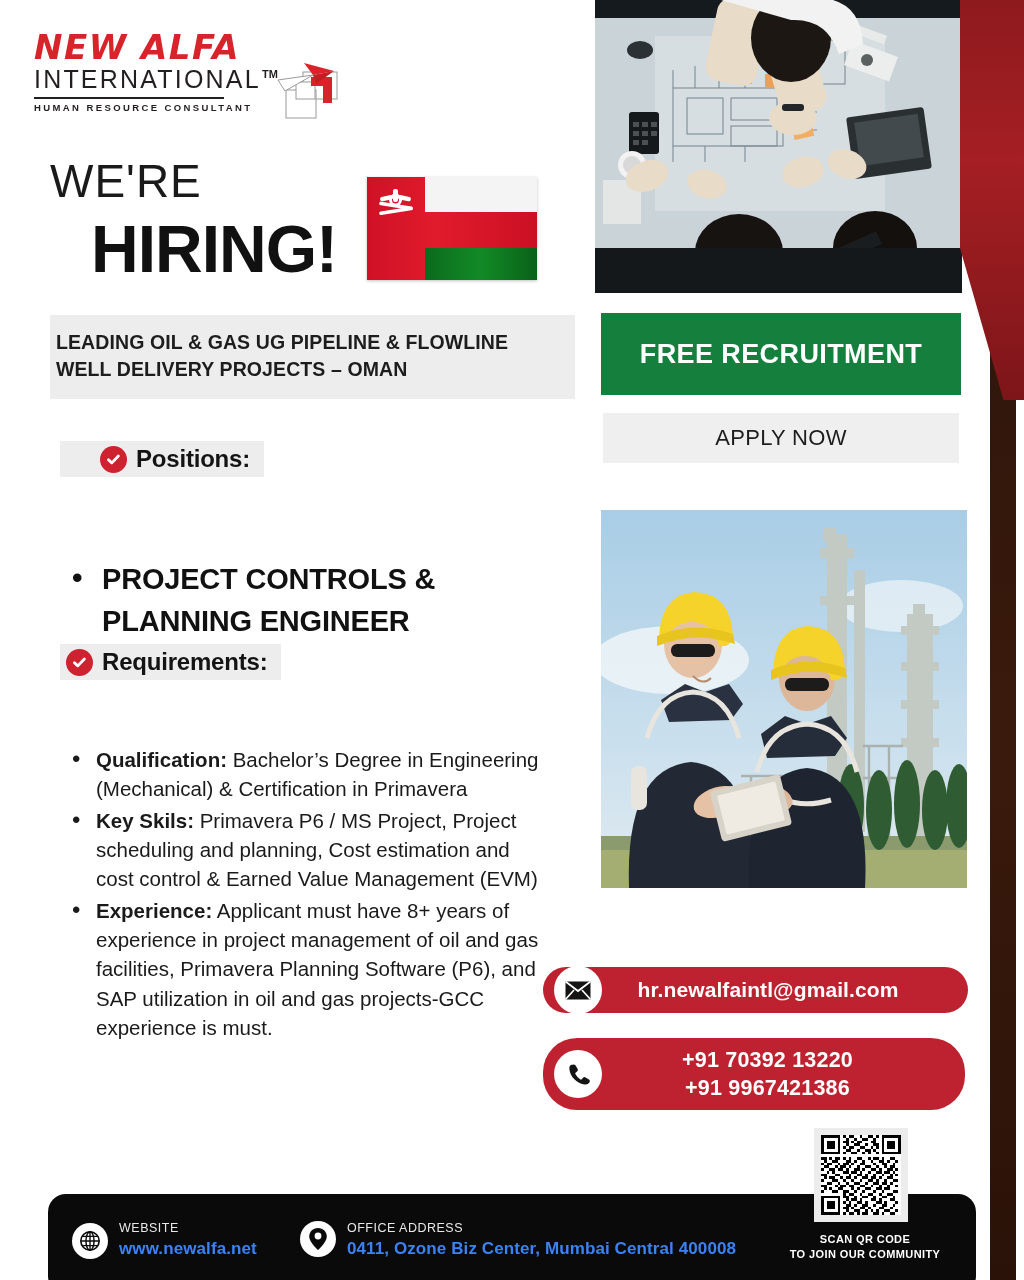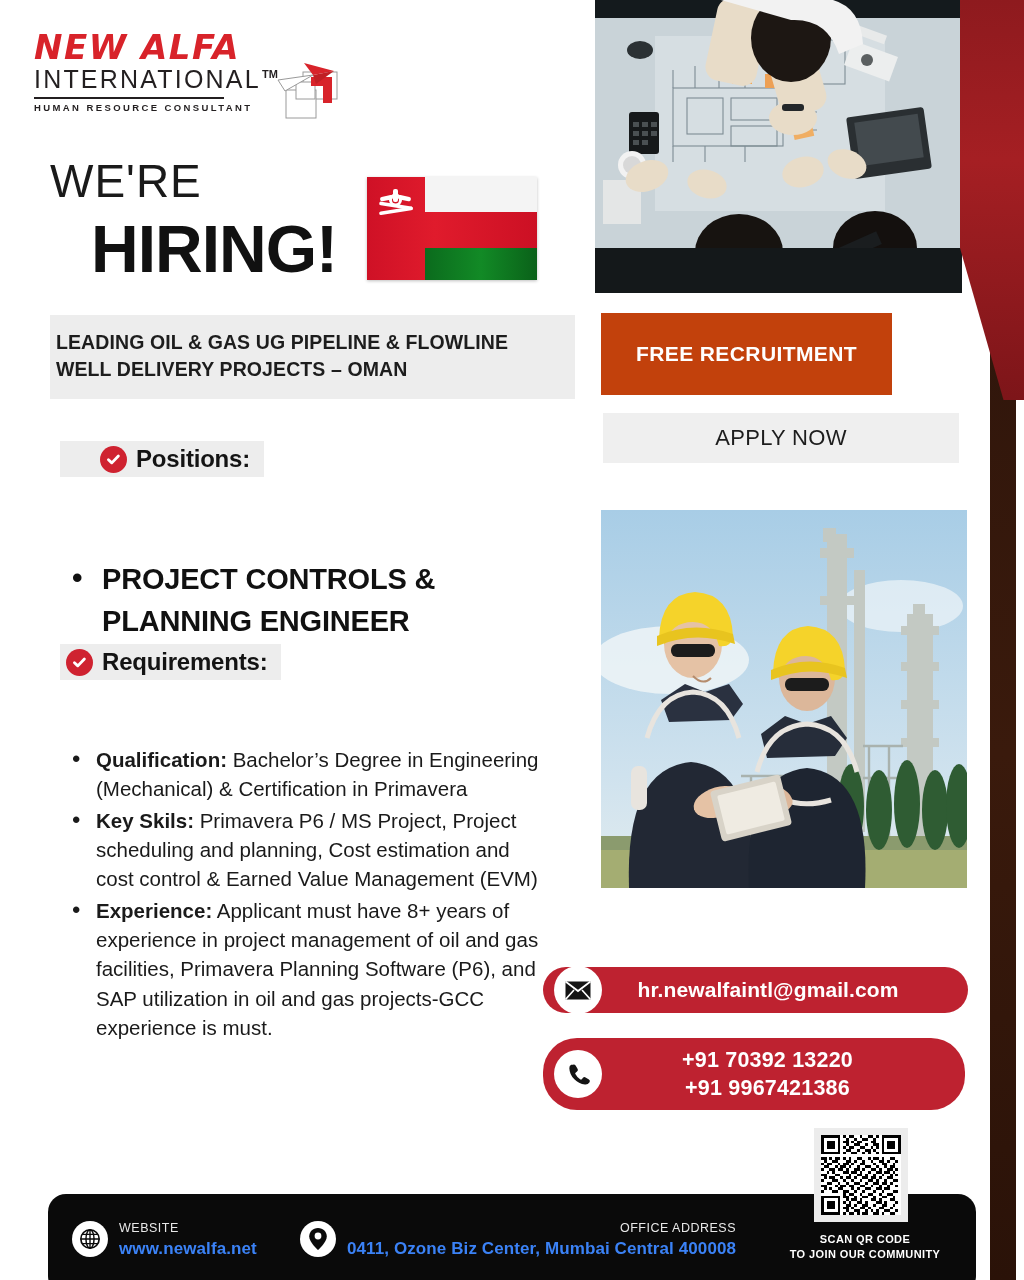--- a/index.html
+++ b/index.html
@@ -107,22 +107,22 @@
   .photo-top {
     position:absolute; left:595px; top:0; width:367px; height:293px;
     overflow:hidden; background:#7f8b92;
   }
   .photo-bottom {
     position:absolute; left:601px; top:510px; width:366px; height:378px;
     overflow:hidden; background:#9dc3dd;
   }
 
   .btn-free {
-    position:absolute; left:601px; top:313px; width:291px; height:82px;
-    background:#c2410c; color:#fff; font-size:21px; font-weight:bold;
+    position:absolute; left:601px; top:313px; width:360px; height:82px;
+    background:#15803d; color:#fff; font-size:27px; font-weight:bold;
     letter-spacing:0.4px; display:flex; align-items:center; justify-content:center;
   }
   .btn-apply {
     position:absolute; left:603px; top:413px; width:356px; height:50px;
     background:#efefef; color:#1d1d1d; font-size:22px;
     letter-spacing:0.3px; display:flex; align-items:center; justify-content:center;
   }
 
   
   .pill {
@@ -153,22 +153,22 @@
     color:#fff; font-size:11px; font-weight:bold; letter-spacing:0.4px; line-height:1.35;
     z-index:7;
   }
 
   
   .footer {
     position:absolute; left:48px; top:1194px; width:928px; height:100px;
     background:#0a0a0a; border-radius:18px; z-index:5;
   }
   .foot-item { position:absolute; display:flex; align-items:center; gap:11px; }
-  #foot-website { left:24px; top:24px; }
-  #foot-address { left:252px; top:24px;text-align:right; }
+  #foot-website { left:24px; top:24px;align-items:flex-end; }
+  #foot-address { left:252px; top:24px; }
   .foot-icon {
     width:36px; height:36px; border-radius:50%; background:#fff;
     display:flex; align-items:center; justify-content:center; flex:0 0 36px;
   }
   .foot-cap { font-size:12.5px; color:#e8e8e8; letter-spacing:0.5px; line-height:1.5; }
   .foot-val { font-size:17px; color:#3b82f6; font-weight:bold; letter-spacing:0.1px; line-height:1.25; }
 </style>
 </head>
 <body>
 

